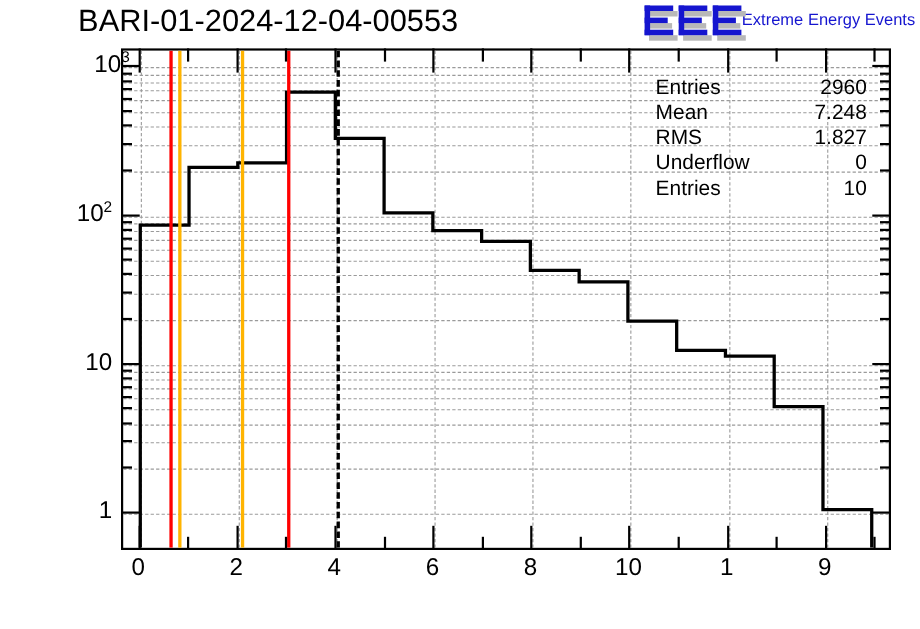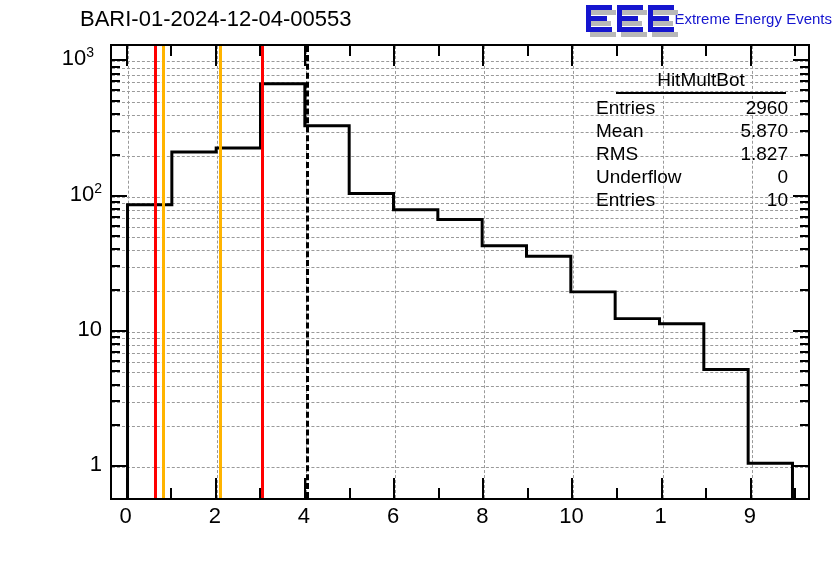--- a/index.html
+++ b/index.html
@@ -16,23 +16,23 @@
   }
   #root {
     position: relative;
     width: 836px;
     height: 572px;
     background: #ffffff;
   }
   
   #plot-title {
     position: absolute;
-    left: 80px;
+    left: 71px;
     top: 6px;
-    font-size: 22px;
+    font-size: 28px;
     line-height: 26px;
     color: #000;
     white-space: nowrap;
   }
   #eee-logo {
     position: absolute;
     right: 4px;
     top: 0px;
     height: 38px;
     display: flex;
@@ -378,44 +378,43 @@
       <div class="xtick-t minor" style="left: 705.223px;"></div>
       <div class="xtick major" style="left: 749.809px;"></div>
       <div class="xtick-t major" style="left: 749.809px;"></div>
       <div class="xtick minor" style="left: 794.395px;"></div>
       <div class="xtick-t minor" style="left: 794.395px;"></div>
     </div>
   <div id="ylabels-layer">
       <div class="ylabel" style="top: 452.905px; left: 20px; width: 82px;">1</div>
       <div class="ylabel" style="top: 317.737px; left: 20px; width: 82px;">10</div>
       <div class="ylabel" style="top: 182.569px; left: 20px; width: 82px;">10<sup>2</sup></div>
-      <div class="ylabel" style="top: 47.4015px; left: 12px; width: 82px;">10<sup>3</sup></div>
+      <div class="ylabel" style="top: 47.4015px; left: 36px; width: 82px;">10<sup>3</sup></div>
     </div>
   <div id="xlabels-layer">
       <div class="xlabel" style="left: 105.605px; top: 504px;">0</div>
       <div class="xlabel" style="left: 194.777px; top: 504px;">2</div>
       <div class="xlabel" style="left: 283.949px; top: 504px;">4</div>
       <div class="xlabel" style="left: 373.121px; top: 504px;">6</div>
       <div class="xlabel" style="left: 462.293px; top: 504px;">8</div>
       <div class="xlabel" style="left: 551.465px; top: 504px;">10</div>
       <div class="xlabel" style="left: 640.637px; top: 504px;">1</div>
       <div class="xlabel" style="left: 729.809px; top: 504px;">9</div>
     </div>
 
 
   <div id="stats-box">
-    <div id="stats-title">HitMultBot</div>
     <div id="stats-rows">
         <div class="stats-row">
           <span class="stats-key">Entries</span>
           <span class="stats-val">2960</span>
         </div>
         <div class="stats-row">
           <span class="stats-key">Mean</span>
-          <span class="stats-val">5.870</span>
+          <span class="stats-val">7.248</span>
         </div>
         <div class="stats-row">
           <span class="stats-key">RMS</span>
           <span class="stats-val">1.827</span>
         </div>
         <div class="stats-row">
           <span class="stats-key">Underflow</span>
           <span class="stats-val">0</span>
         </div>
         <div class="stats-row">

